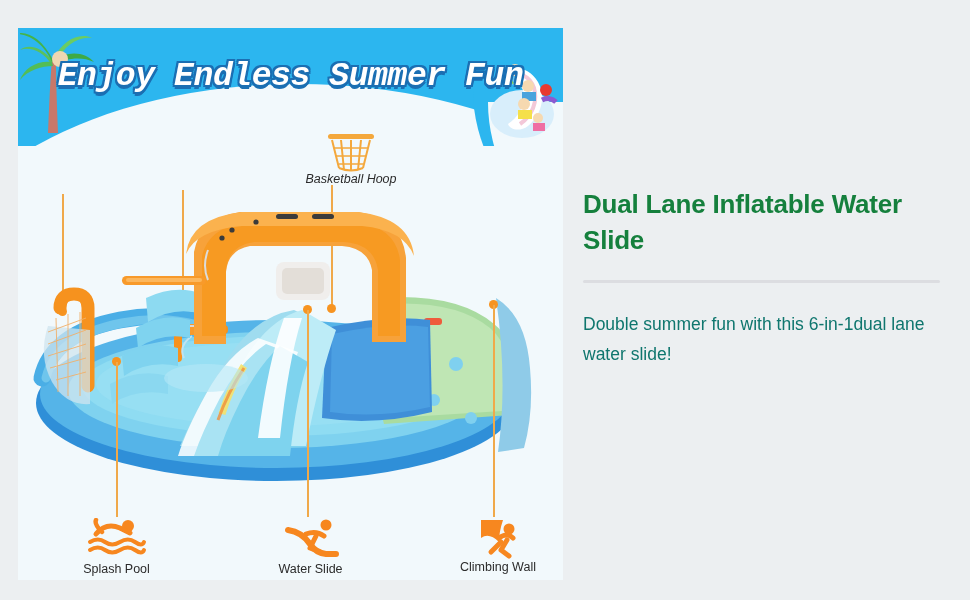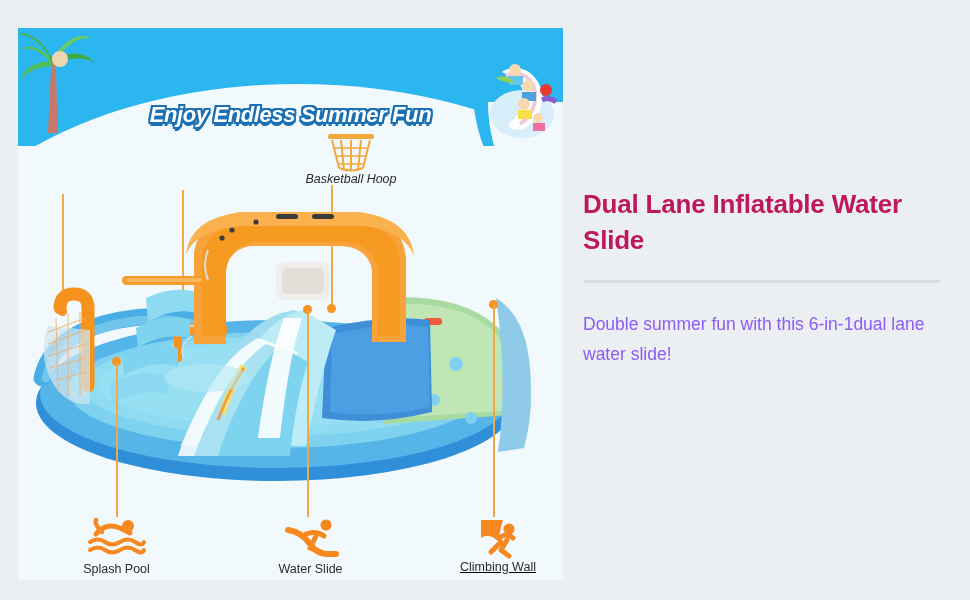--- a/index.html
+++ b/index.html
@@ -39,28 +39,27 @@
     position:absolute;left:470px;top:74px;width:250px;height:200px;
     background:#f2f9fc;border-radius:0 0 0 100%;
   }
 
   .title-wrap{
     position:absolute;left:0;top:30px;width:545px;text-align:center;
     pointer-events:none;
   }
   .banner-title{
     display:inline-block;
-    font-family:Liberation Sans, sans-serif;
-    font-size:22px;font-weight:bold;font-style:italic;
+    font-family:Liberation Mono, monospace;
+    font-size:33px;font-weight:bold;font-style:italic;
     color:#ffffff;letter-spacing:-0.4px;
     text-shadow:
       -2px 0 #1b6fb3, 2px 0 #1b6fb3, 0 -2px #1b6fb3, 0 2px #1b6fb3,
       -2px -2px #1b6fb3, 2px -2px #1b6fb3, -2px 2px #1b6fb3, 2px 2px #1b6fb3,
       0 4px 0 #1b6fb3;
-    margin-top: 44px;
   }
   
   .palm{position:absolute;left:2px;top:0;width:86px;height:110px;}
   
   .sticker{position:absolute;left:462px;top:28px;width:80px;height:84px;}
 
   
   .feat{position:absolute;text-align:center;}
   .feat .glyph{display:block;height:44px;line-height:0;}
   .feat .cap{
@@ -70,26 +69,26 @@
   
   .conn{position:absolute;width:2px;background:#f0a94a;}
   .dot{position:absolute;width:9px;height:9px;border-radius:50%;background:#f79421;}
 
   
   .product{position:absolute;left:8px;top:150px;width:530px;height:330px;}
 
   
   .info{position:absolute;left:583px;top:186px;width:362px;}
   .info h1{
-    margin:0;font-size:26px;line-height:36px;font-weight:bold;color:#be185d;
+    margin:0;font-size:26px;line-height:36px;font-weight:bold;color:#15803d;
     font-family:"Liberation Sans",sans-serif;letter-spacing:-0.2px;
   }
   .rule{margin:22px 0 26px 0;height:3px;background:#dcdde1;border-radius:2px;width:357px;}
   .info p{
-    margin:0;font-size:17.5px;line-height:30px;color:#8b5cf6;
+    margin:0;font-size:17.5px;line-height:30px;color:#0f766e;
     font-family:"Liberation Sans",sans-serif;
   }
 </style>
 </head>
 <body>
 
 <div class="page">
 
   <div class="card">
 
@@ -257,21 +256,21 @@
         <svg width="58" height="42" viewBox="0 0 58 42">
           <circle cx="44" cy="7" r="5.5" fill="#f7871f"></circle>
           <path d="M24 16 q10 -4 18 2" stroke="#f7871f" stroke-width="5" fill="none" stroke-linecap="round"></path>
           <path d="M34 18 l-6 12 l10 4" stroke="#f7871f" stroke-width="5" fill="none" stroke-linecap="round" stroke-linejoin="round"></path>
           <path d="M6 12 q14 2 22 14 q6 9 16 10 l10 0" stroke="#f7871f" stroke-width="6" fill="none" stroke-linecap="round" stroke-linejoin="round"></path>
         </svg>
       </span>
       <span class="cap">Water Slide</span>
     </div>
 
-    <div class="feat" style="left:425px;top:488px;width:110px;text-decoration:underline;">
+    <div class="feat" style="left:425px;top:488px;width:110px;">
       <span class="glyph">
         <svg width="58" height="44" viewBox="0 0 58 44">
           <path d="M12 4 h22 q-4 12 -4 22 q-10 -10 -18 -4 z" fill="#f7871f"></path>
           <circle cx="40" cy="13" r="5.5" fill="#f7871f"></circle>
           <path d="M30 22 q8 -6 14 0" stroke="#f7871f" stroke-width="5" fill="none" stroke-linecap="round"></path>
           <path d="M38 24 l-6 10 l8 6" stroke="#f7871f" stroke-width="5" fill="none" stroke-linecap="round" stroke-linejoin="round"></path>
           <path d="M32 26 l-10 10" stroke="#f7871f" stroke-width="5" fill="none" stroke-linecap="round"></path>
         </svg>
       </span>
       <span class="cap">Climbing Wall</span>

